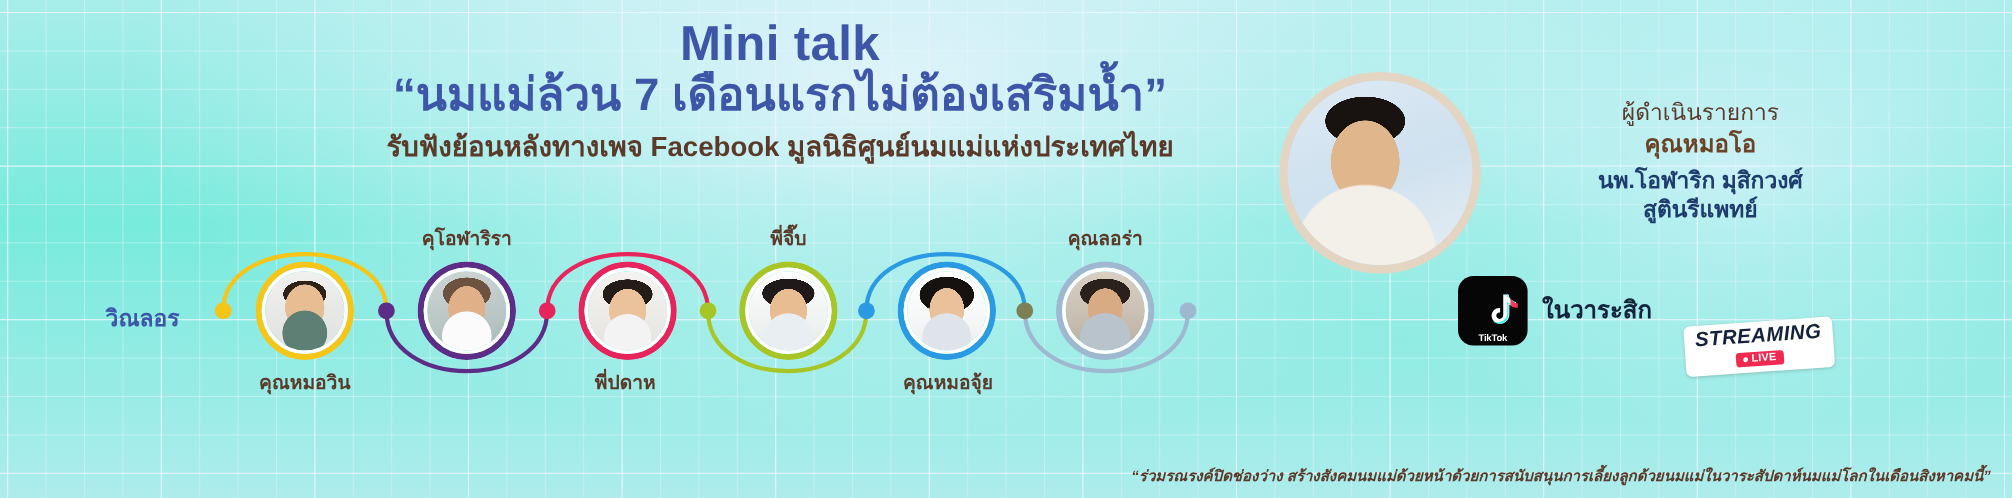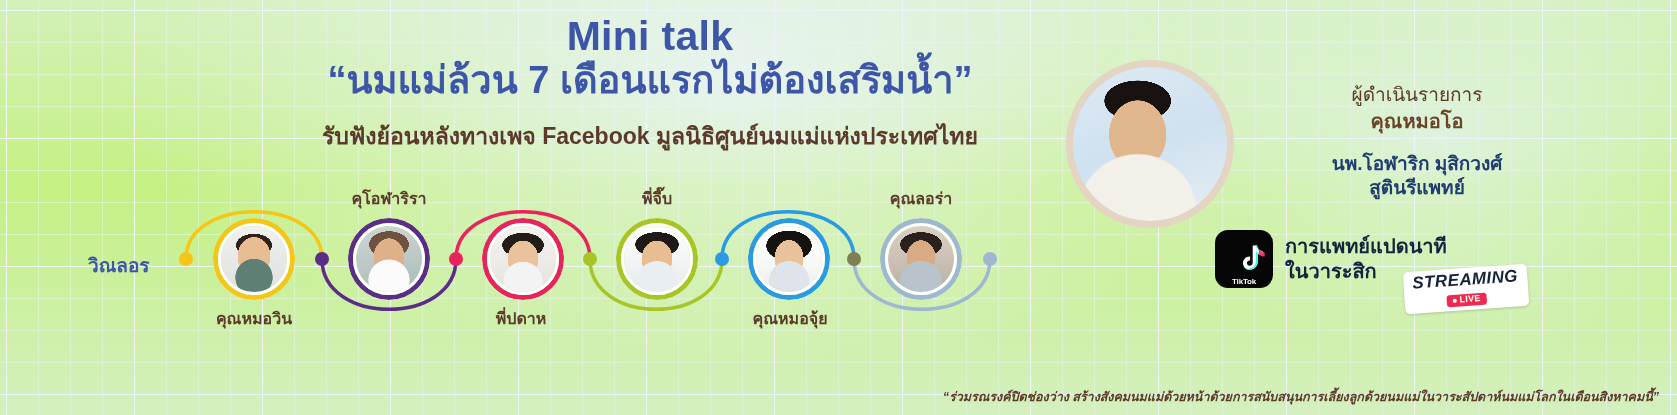--- a/index.html
+++ b/index.html
@@ -8,21 +8,21 @@
     width: 1677px;
     height: 415px;
     overflow: hidden;
     font-family: "Liberation Sans", "DejaVu Sans", sans-serif;
   }
 
   #banner {
     position: relative;
     width: 1677px;
     height: 415px;
-    background: #bef264;
+    background: #5eead4;
     overflow: hidden;
   }
 
   
   .grid-bg {
     position: absolute;
     inset: 0;
     background-image:
       linear-gradient(to right, rgba(255,255,255,0.75) 1px, transparent 1px),
       linear-gradient(to bottom, rgba(255,255,255,0.75) 1px, transparent 1px),
@@ -60,21 +60,20 @@
   }
   .title-sub {
     font-size: 38px;
     font-weight: bold;
     color: #3d56a8;
     line-height: 1.2;
     margin-top: -2px;
     white-space: nowrap;
   }
   .title-note {
-    margin-top: 14px;
     font-size: 23px;
     font-weight: bold;
     color: #5b3a2a;
     white-space: nowrap;
   }
 
   
   .timeline {
     position: absolute;
     left: 0;
@@ -171,21 +170,21 @@
     font-weight: bold;
     color: #6b4427;
     line-height: 1.25;
     margin-top: 2px;
   }
   .host-fullname {
     font-size: 19px;
     font-weight: bold;
     color: #1f3c6e;
     line-height: 1.3;
-    margin-top: 18px;
+    margin-top: 6px;
   }
   .host-specialty {
     font-size: 19px;
     font-weight: bold;
     color: #1f3c6e;
     line-height: 1.3;
   }
 
   
   .channel-row {
@@ -422,21 +421,20 @@
       <div class="tiktok-note">
         <svg viewBox="0 0 26 28" width="26" height="28">
           <path d="M17.2 1.5 C17.6 5.2 20.0 7.4 23.4 7.7 L23.4 11.5 C21.3 11.6 19.4 10.9 17.8 9.7 L17.8 17.8 C17.8 22.4 14.1 25.8 9.9 25.8 C6.0 25.8 3.0 22.9 3.0 19.2 C3.0 15.3 6.2 12.3 10.1 12.6 L10.1 16.5 C8.4 16.1 6.9 17.3 6.9 19.0 C6.9 20.5 8.1 21.8 9.7 21.8 C11.4 21.8 12.7 20.5 12.7 18.8 L12.7 1.5 Z" fill="#ffffff"></path>
           <path d="M15.4 0.4 C15.8 4.1 18.2 6.3 21.6 6.6 L21.6 9.3 C19.5 9.4 17.6 8.7 16.0 7.5 L16.0 16.7 C16.0 21.3 12.3 24.7 8.1 24.7 C6.6 24.7 5.2 24.3 4.1 23.5 C5.3 24.9 7.2 25.8 9.3 25.8 C13.5 25.8 17.2 22.4 17.2 17.8 L17.2 9.0 C18.8 10.2 20.7 10.9 22.8 10.8 L22.8 7.7 C19.4 7.4 17.0 5.2 16.6 1.5 Z" fill="#25f4ee" opacity="0.92"></path>
           <path d="M18.6 2.6 C19.0 6.3 21.4 8.5 24.8 8.8 L24.8 12.6 C22.7 12.7 20.8 12.0 19.2 10.8 L19.2 18.9 C19.2 23.5 15.5 26.9 11.3 26.9 C10.2 26.9 9.2 26.7 8.3 26.3 C9.2 26.7 10.2 26.9 11.3 26.9 C15.5 26.9 19.2 23.5 19.2 18.9 Z" fill="#fe2c55" opacity="0.95"></path>
         </svg>
       </div>
       <div class="tiktok-label">TikTok</div>
     </div>
     <div>
-      <div class="channel-name">การแพทย์แปดนาที</div>
       <div class="channel-name">ในวาระสิก</div>
     </div>
   </div>
 
   <div class="streaming-badge">
     <div class="streaming-text">STREAMING</div>
     <div class="live-pill">
       <span class="live-dot"></span><span>LIVE</span>
     </div>
   </div>

